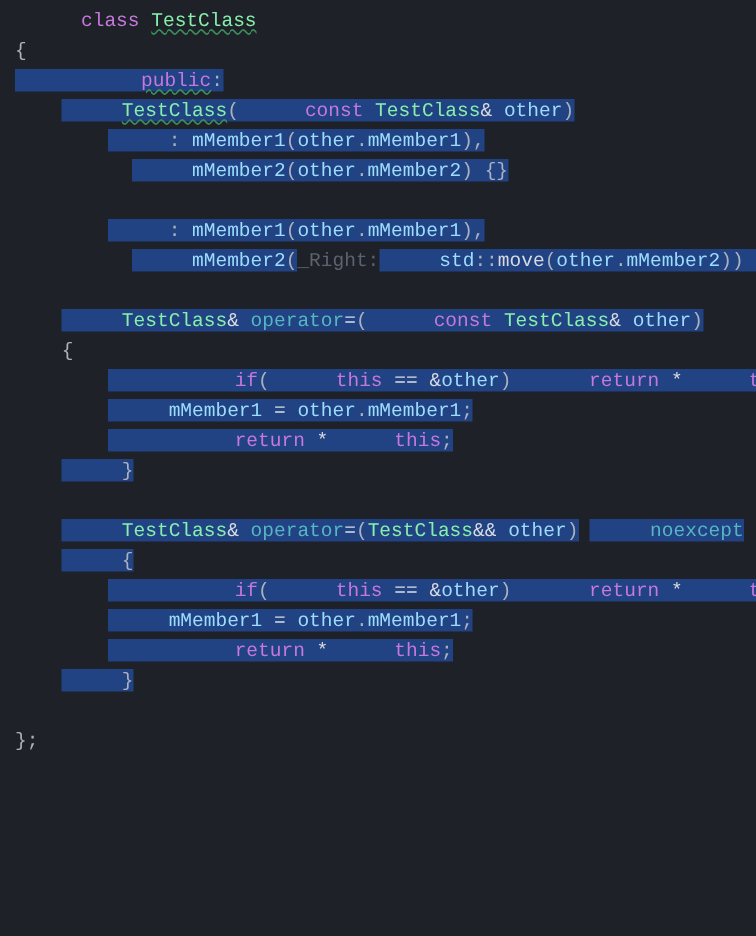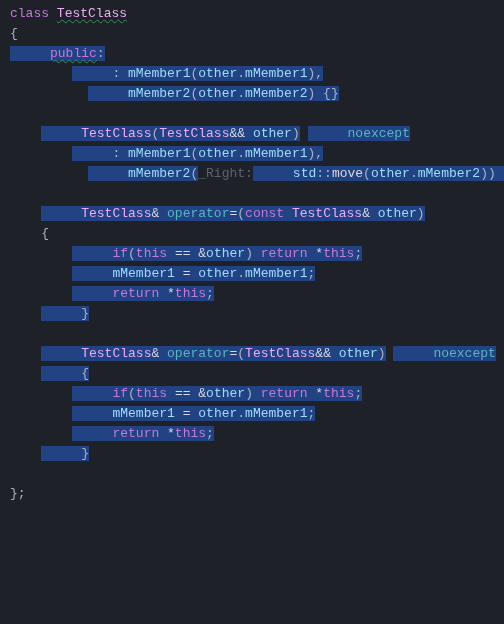--- a/index.html
+++ b/index.html
@@ -15,50 +15,50 @@
     overflow: hidden;
   }
   .editor {
     padding: 4px 0 4px 10px;
     position: relative;
   }
   .line {
     white-space: pre;
     position: relative;
   }
-  .kw { color: #c678dd; }           
+  .kw { color: #c678dd; margin-left: 44px; }           
   .kw2 { color: #56b6c2; }          
-  .type { color: #f0abfc; }         
+  .type { color: #86efac; }         
   .var { color: #9cdcfe; }
   .punct { color: #abb2bf; }
   .white { color: #d7dae0; }
   .hint { color: #5c6370; font-style: normal; }
   .sel { background: #214283; padding-left: 40px; }     
   .squiggle { text-decoration: underline wavy #3a8f5a; text-decoration-thickness: 1px; text-underline-offset: 2px; }
   .squiggle2 { text-decoration: underline wavy #3a8f5a; text-decoration-thickness: 1px; text-underline-offset: 2px; }
 </style>
 </head>
 <body>
 
 <div class="editor">
 
 <div class="line"><span class="kw">class</span> <span class="type squiggle">TestClass</span></div>
 
 <div class="line"><span class="punct">{</span></div>
 
 <div class="line"><span class="sel"><span class="kw squiggle2">public</span><span class="punct">:</span></span></div>
 
+<div class="line">    <span class="sel"><span class="type squiggle">TestClass</span>(<span class="kw">const</span> <span class="type">TestClass</span><span class="white">&amp;</span> <span class="var">other</span>)</span></div>
 
 <div class="line">        <span class="sel">: <span class="var">mMember1</span>(<span class="var">other</span>.<span class="var">mMember1</span>),</span></div>
 
 <div class="line">          <span class="sel"><span class="var">mMember2</span>(<span class="var">other</span>.<span class="var">mMember2</span>) <span class="punct">{}</span></span></div>
 
 <div class="line"> </div>
 
-<div class="line">    <span class="sel"><span class="type">TestClass</span>(<span class="type">TestClass</span><span class="white">&amp;&amp;</span> <span class="var">other</span>)</span> <span class="sel"><span class="kw2">noexcept</span></span></div>
 
 <div class="line">        <span class="sel">: <span class="var">mMember1</span>(<span class="var">other</span>.<span class="var">mMember1</span>),</span></div>
 
 <div class="line">          <span class="sel"><span class="var">mMember2</span>(</span><span class="hint">_Right:</span><span class="sel"><span class="var">std</span>::<span class="white">move</span>(<span class="var">other</span>.<span class="var">mMember2</span>)) <span class="punct">{}</span></span></div>
 
 <div class="line"> </div>
 
 <div class="line">    <span class="sel"><span class="type">TestClass</span><span class="white">&amp;</span> <span class="kw2">operator</span><span class="white">=</span>(<span class="kw">const</span> <span class="type">TestClass</span><span class="white">&amp;</span> <span class="var">other</span>)</span></div>
 
 <div class="line">    <span class="punct">{</span></div>

